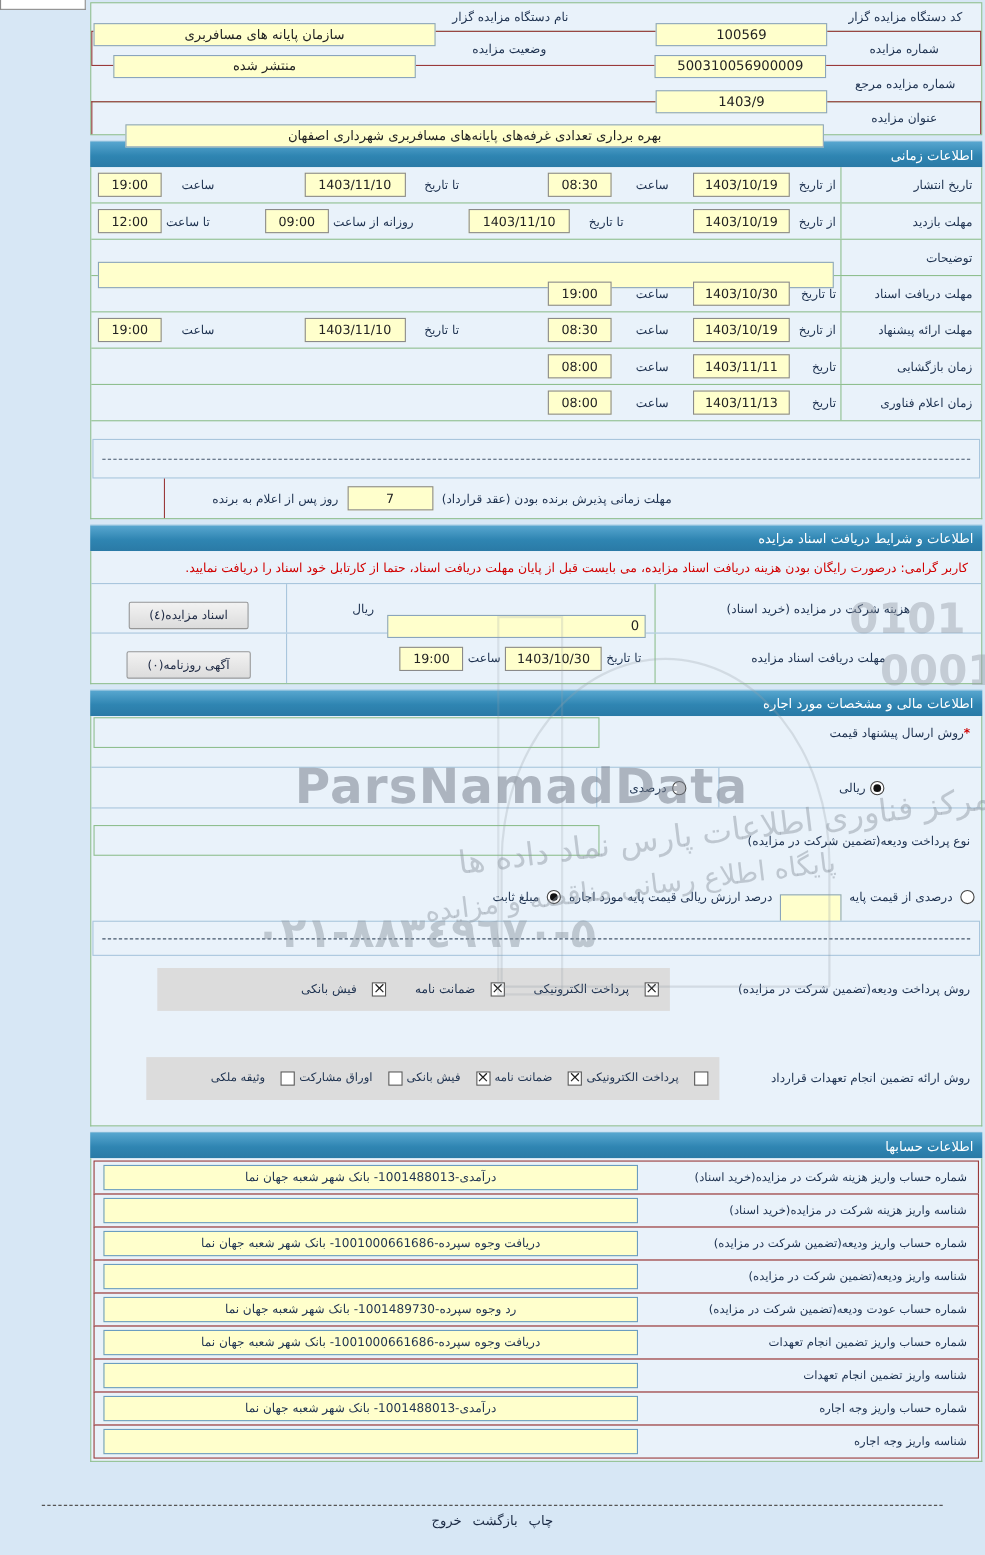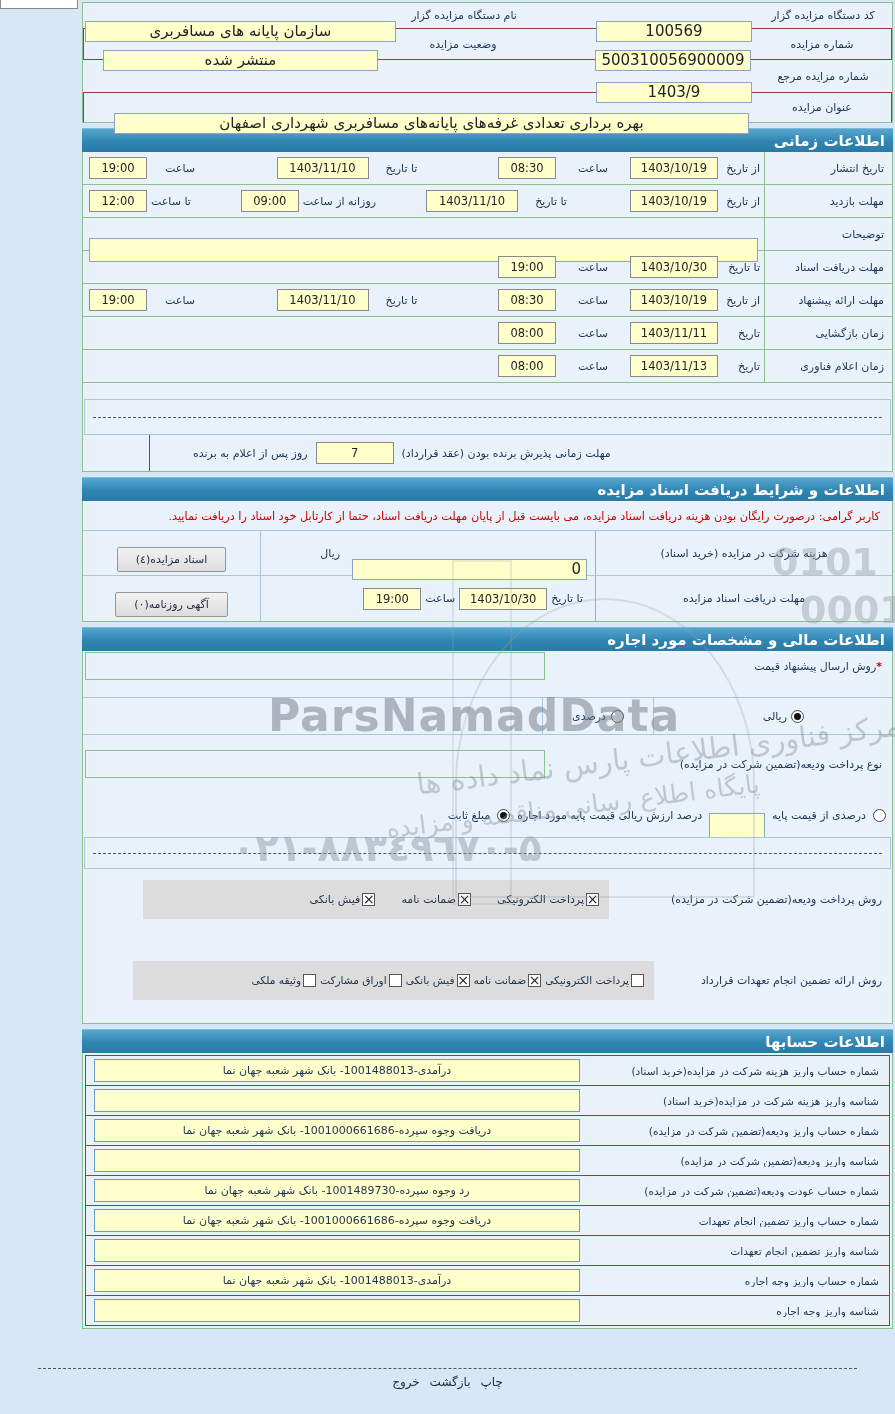--- a/index.html
+++ b/index.html
@@ -10,24 +10,24 @@
   html,body{margin:0;padding:0;}
   body{width:895px;height:1414px;background:var(--pagebg);font-family:"DejaVu Sans",sans-serif;
        font-size:11px;color:var(--txt);direction:rtl;position:relative;overflow:hidden;}
   .wrap{position:absolute;top:2px;right:2px;width:811px;}
   .corner-box{position:absolute;top:0;left:0;width:78px;height:9px;background:#fff;border:1px solid #8a8a8a;border-top:none;z-index:2;}
 
   
   .r{display:flex;align-items:center;}
   .lbl{text-align:center;}
   .grow{flex:1;}
-  .yin{background:var(--yellow);border:1px solid var(--inbrd);height:21px;line-height:19px;text-align:center;color:#222;font-size:15px;overflow:hidden;white-space:nowrap;margin-top:32px;}
+  .yin{background:var(--yellow);border:1px solid var(--inbrd);height:21px;line-height:19px;text-align:center;color:#222;font-size:12px;overflow:hidden;white-space:nowrap;margin-top:32px;}
   .ydate{background:var(--yellow);border:1px solid #8a8a8a;height:22px;line-height:20px;text-align:center;color:#222;font-size:11.5px;}
   .sechdr{height:24px;line-height:24px;background:linear-gradient(180deg,#57a6cf 0%,#2f85b2 55%,#2a7aa6 100%);
-          color:#fff;font-weight:bold;font-size:15px;padding-right:8px;border-top:1px solid #7fb9d8;margin-top:5px;}
+          color:#fff;font-weight:normal;font-size:12px;padding-right:8px;border-top:1px solid #7fb9d8;margin-top:5px;}
   .sectbl{background:var(--cell);border:1px solid var(--green);border-top:none;}
 
   
   .toptbl{background:var(--cell);border:1px solid var(--green);}
   .toptbl .row{display:flex;align-items:center;border-bottom:1px solid var(--green);}
   .toptbl .row:last-child{border-bottom:none;}
   .w-lbl1{width:138px;}
   .w-in1{width:160px;padding:0 2px;}
   .w-gap{width:64px;}
   .w-lbl2{width:132px;}
@@ -58,21 +58,21 @@
 
   
   .finrow{display:flex;align-items:center;}
   .finlblcol{width:345px;display:flex;align-items:center;padding-right:10px;}
   .greenbox{flex:1;align-self:stretch;border:1px solid var(--green);margin:1px 2px;}
   .rad{width:13px;height:13px;border:1px solid #444;border-radius:50%;background:#fff;position:relative;display:inline-block;flex:none;}
   .rad.sel::after{content:"";position:absolute;inset:2px;background:#111;border-radius:50%;}
   .cb{width:13px;height:13px;border:1px solid #555;background:#fff;display:inline-flex;align-items:center;justify-content:center;flex:none;font-size:14px;line-height:12px;color:#222;}
   .cb.checked::after{content:"×";margin-top:-1px;}
   .graybox{flex:1;background:#dcdcdc;margin-left:60px;padding:13px 10px;display:flex;align-items:center;}
-  .cbitem{display:inline-flex;align-items:center;gap:2px;white-space:nowrap;}
+  .cbitem{display:inline-flex;align-items:center;gap:14px;white-space:nowrap;}
   .pctcell{width:112px;border-left:1px solid var(--bluebrd);border-right:1px solid var(--bluebrd);align-self:stretch;display:flex;align-items:center;justify-content:center;gap:5px;}
 
   
   .acct{display:flex;align-items:center;height:31px;border:1px solid var(--maroon);margin-top:-1px;background:var(--cell);}
   .acct:first-child{margin-top:0;}
   .acctlbl{width:305px;text-align:right;padding-right:10px;white-space:nowrap;overflow:hidden;font-size:10.6px;}
   .acctin{flex:1;margin:0 4px 0 8px;background:var(--yellow);border:1px solid #6b9dc0;height:23px;line-height:21px;text-align:center;font-size:11px;white-space:nowrap;overflow:hidden;}
 
   
   .footer{position:absolute;top:1368px;right:0;left:0;}

